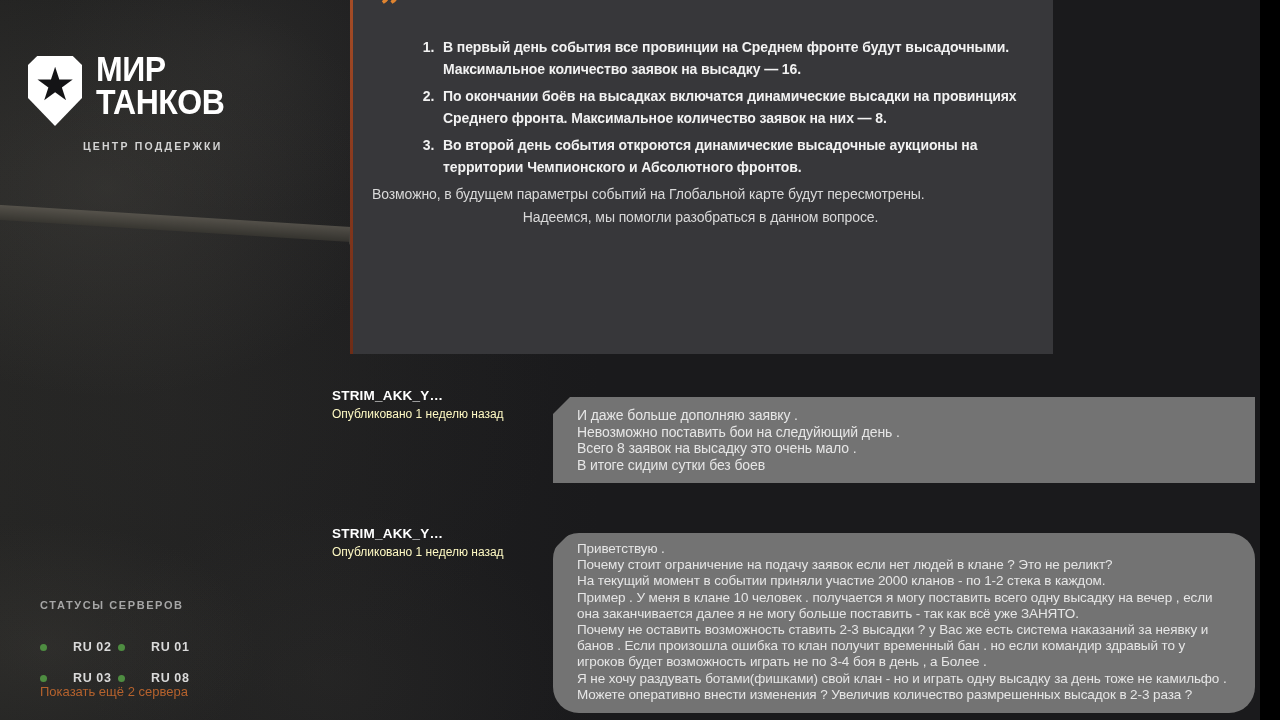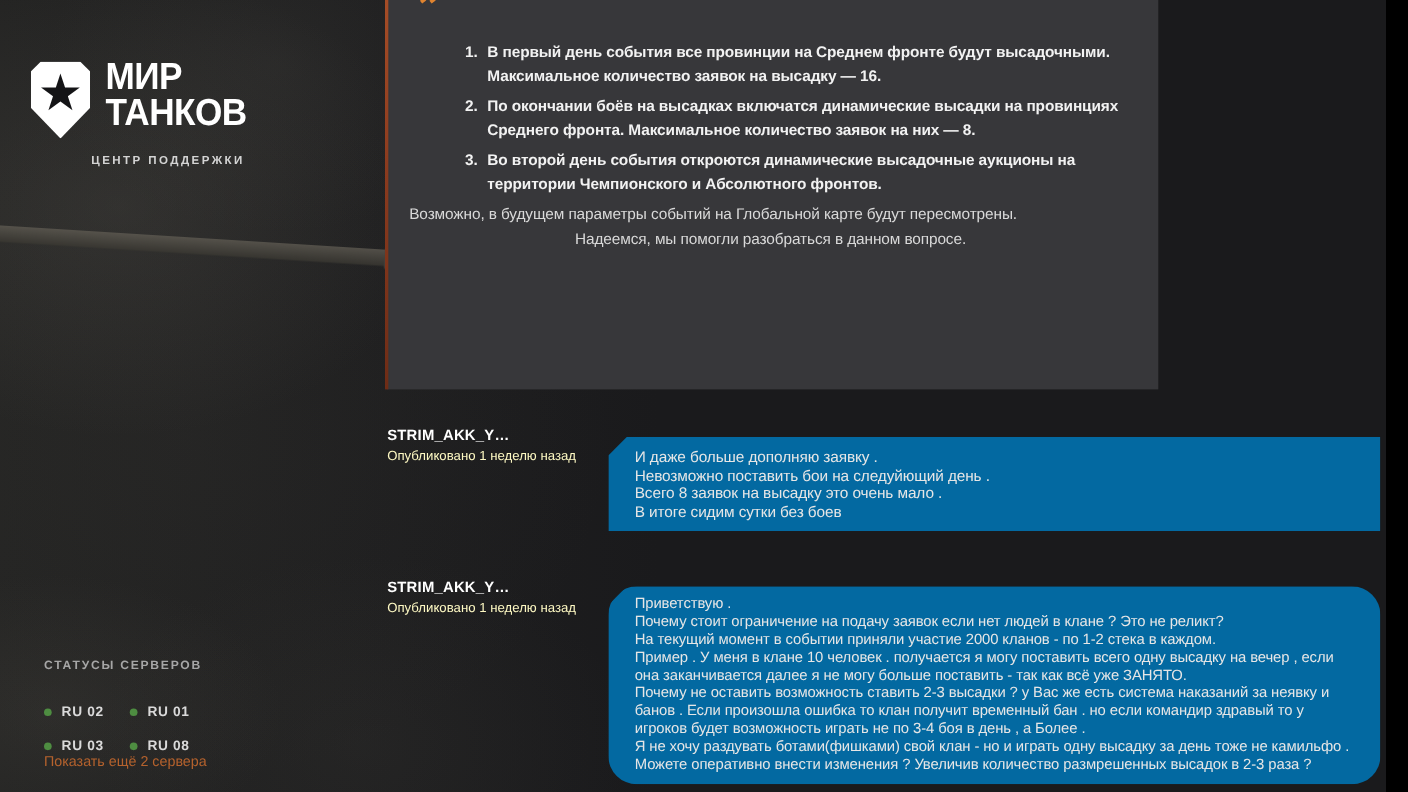--- a/index.html
+++ b/index.html
@@ -49,21 +49,21 @@
     letter-spacing:2.2px;color:#d4d4d4;
   }
   .servers-title{
     position:absolute;left:40px;top:599px;font-size:11px;font-weight:700;
     letter-spacing:1.6px;color:#a6a6a6;
   }
   .server-grid{
     position:absolute;left:40px;top:640px;width:180px;
     display:grid;grid-template-columns:78px auto;row-gap:17px;
   }
-  .server{display:flex;align-items:center;gap:9px;}
+  .server{display:flex;align-items:center;gap:26px;}
   .dot{width:7px;height:7px;border-radius:50%;background:#4e8d41;flex:none;}
   .server-label{font-size:12.5px;font-weight:700;color:#dadada;letter-spacing:.6px;}
   .show-more{
     position:absolute;left:40px;top:684px;font-size:13px;color:#b5622d;
     text-decoration:none;cursor:pointer;
   }
 
   
   .article{
     position:absolute;left:352px;top:0;width:701px;height:354px;
@@ -82,30 +82,30 @@
     font-size:14px;font-weight:700;line-height:22px;color:#f2f2f2;
     letter-spacing:-.1px;margin-bottom:5px;padding-left:5px;
   }
   .article li::marker{font-weight:700;}
   .article p{margin:0;font-size:14px;line-height:23px;color:#d9d9d9;letter-spacing:-.1px;}
   .p1{margin-top:35px;}
   .p2{margin-top:18px;text-align:center;}
   .p3{margin-top:17px;}
 
   
-  .comment-meta{position:absolute;left:352px;width:195px;}
+  .comment-meta{position:absolute;left:332px;width:195px;}
   .meta-1{top:388px;}
   .meta-2{top:526px;}
   .author{
     font-size:13.5px;font-weight:700;color:#fff;letter-spacing:.2px;cursor:pointer;
     white-space:nowrap;overflow:hidden;text-overflow:ellipsis;
   }
   .time{margin-top:4px;font-size:12px;color:#fef9c3;}
   .bubble{
-    position:absolute;left:553px;width:702px;background:#0369a1;
+    position:absolute;left:553px;width:702px;background:#737373;
     clip-path:polygon(17px 0,100% 0,100% 100%,0 100%,0 17px);
     box-sizing:border-box;padding:10px 20px 10px 24px;
   }
   .bubble-1{top:397px;min-height:80px;}
   .bubble-2{top:533px;min-height:172px;padding-top:8px;border-radius:26px;}
   .bubble-text{
     font-size:13.5px;line-height:16.2px;color:#e6e6e6;white-space:pre-line;
     letter-spacing:-.1px;
   }
   .bubble-1 .bubble-text{font-size:14px;line-height:16.5px;}

